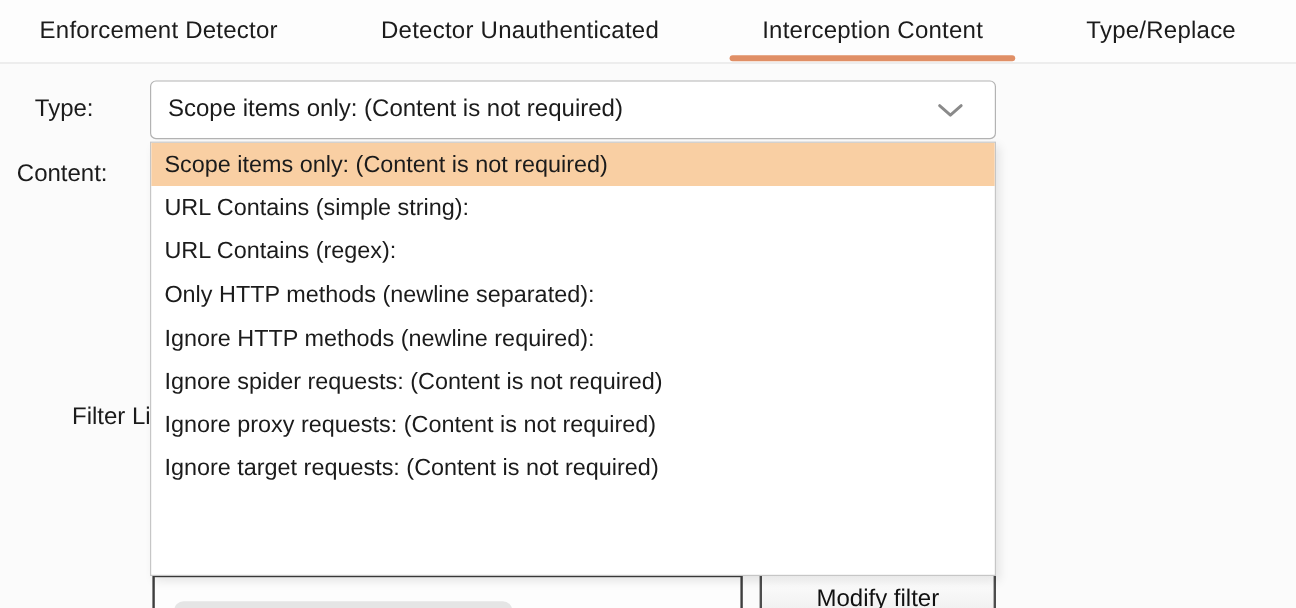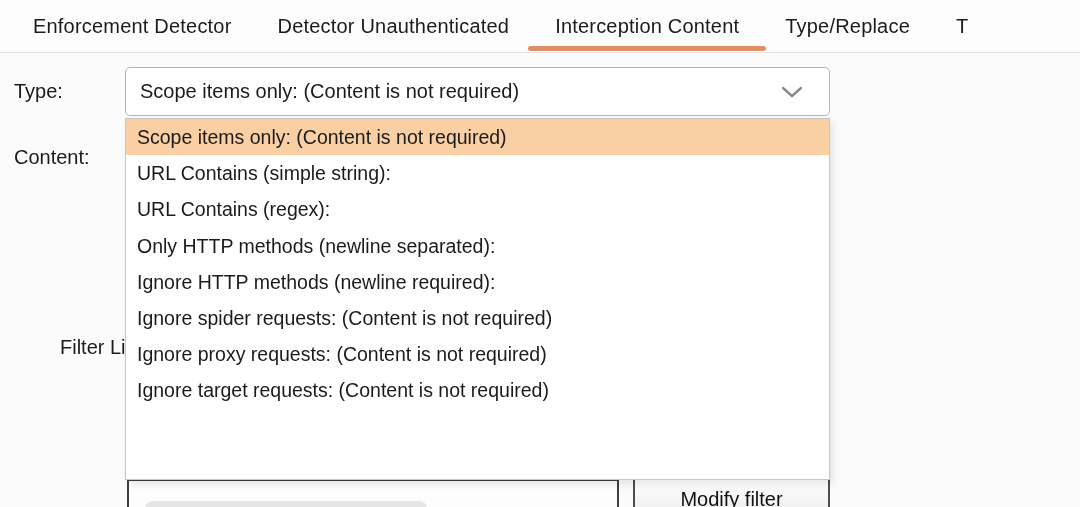--- a/index.html
+++ b/index.html
@@ -8,34 +8,35 @@
     position:relative; width:1080px; height:507px; overflow:hidden;
     background:#fbfbfb; font-family:"Liberation Sans", sans-serif;
     color:#1b1b1b;
   }
   
   .tabbar {
     position:absolute; top:0; left:0; width:100%; height:53px;
     background:#fdfdfd; border-bottom:1px solid #e3e3e3;
     display:flex; align-items:center; padding-left:10px;
     white-space:nowrap;
+    gap:40px;
   }
   .tab {
     position:relative; font-size:20px; padding:0 23px; height:53px;
     display:flex; align-items:center; cursor:default; letter-spacing:.2px;
   }
   .tab.selected::after {
     content:""; position:absolute; left:-4px; right:-4px; bottom:2px;
     height:5px; border-radius:3px; background:var(--tab-accent,#E08F66);
   }
   .tab.clipped { padding-right:0; }
   
   .fieldlabel { position:absolute; left:14px; font-size:20px; }
-  .lbl-type   { top:80px; }
-  .lbl-content{ top:146px; }
+  .lbl-type   { top:80px;margin-left:15px; }
+  .lbl-content{ top:134px; }
   .lbl-filter { top:336px;margin-left:46px; }
   
   .combobox {
     position:absolute; left:125px; top:67px; width:705px; height:49px;
     background:#ffffff; border:1.5px solid #b3b3b3; border-radius:5px;
     display:flex; align-items:center; padding:0 14px; font-size:20px;
     z-index:5;
   }
   .combobox .value { flex:1; white-space:nowrap; overflow:hidden; }
   .chevron { width:22px; height:14px; margin-right:12px; flex:none; }

